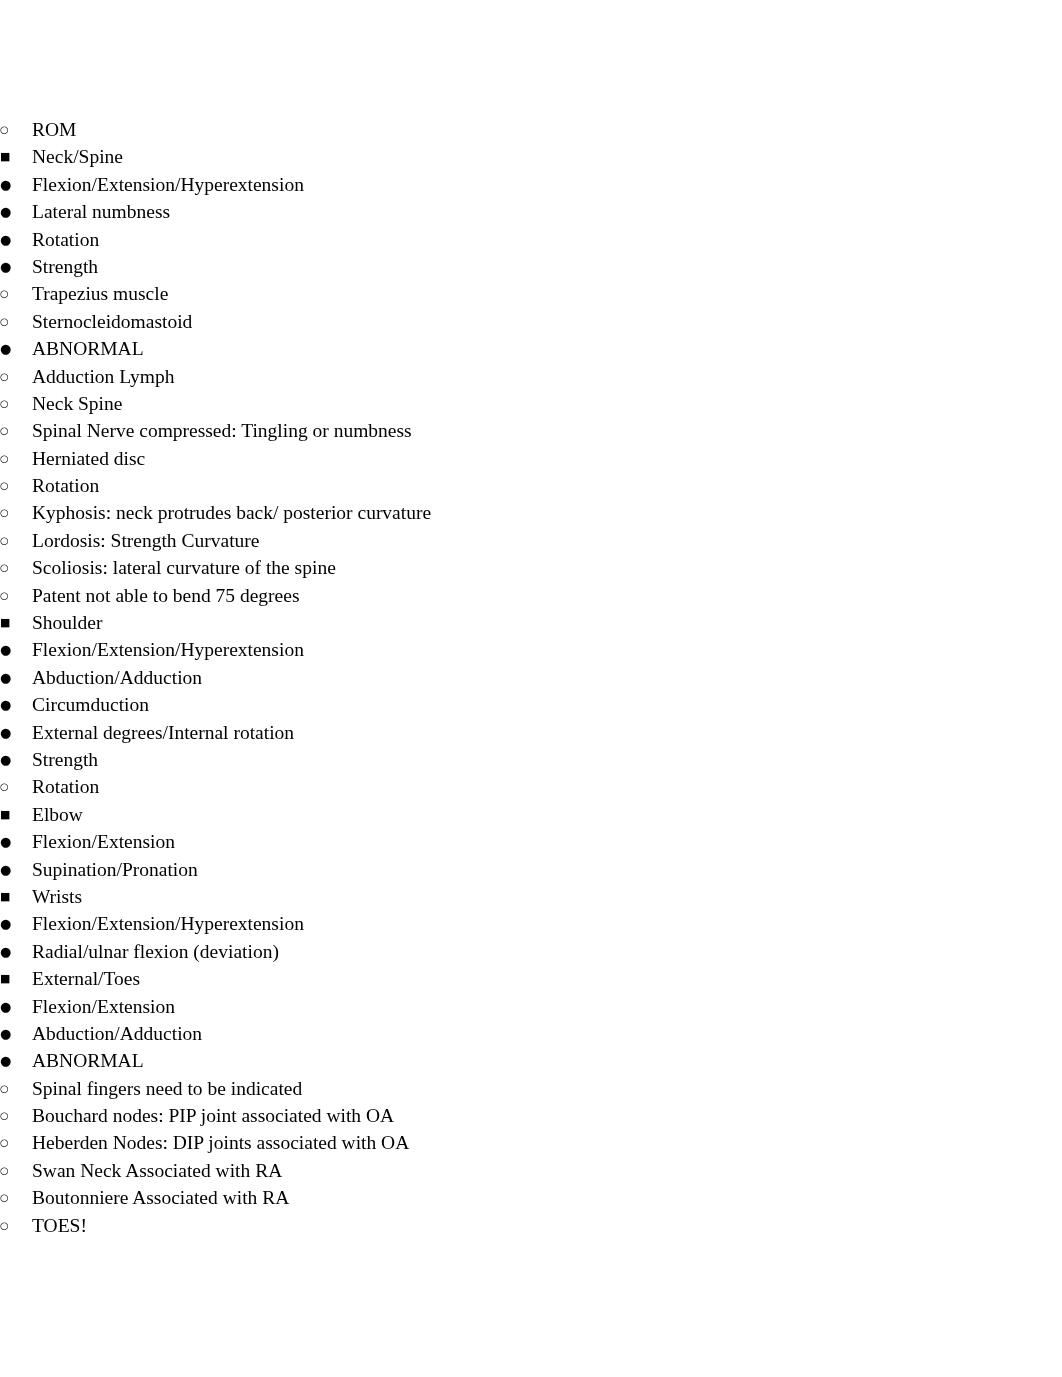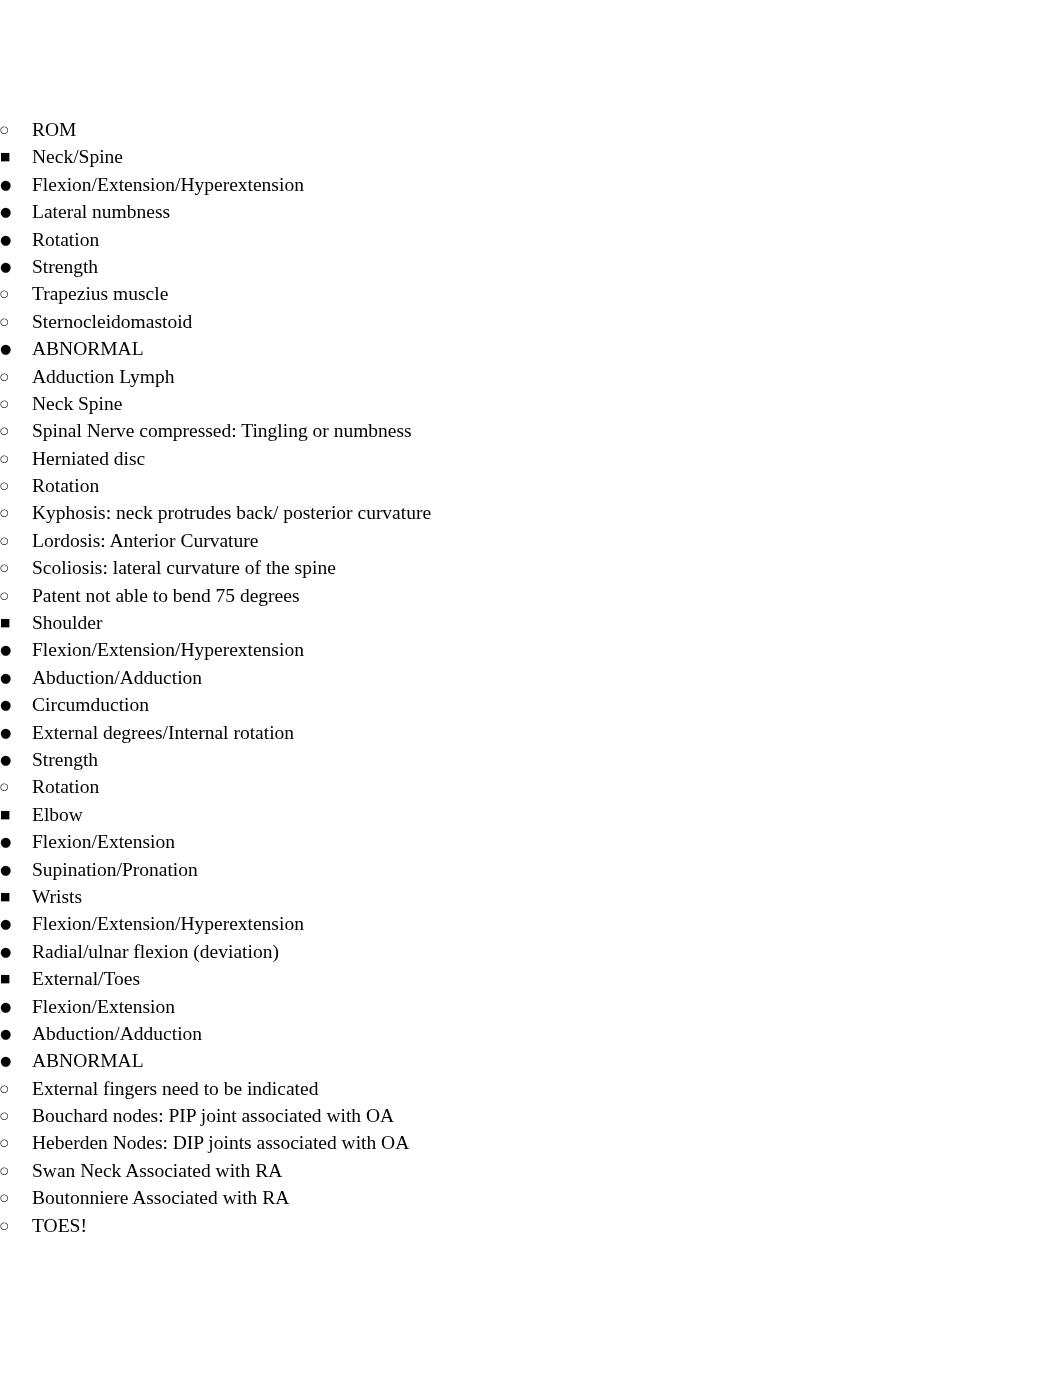--- a/index.html
+++ b/index.html
@@ -183,21 +183,21 @@
                     </li>
                     <li class="item">
                       <span class="row">
                         <span class="marker m-hollow-sm">○</span>
                         <span class="label">Kyphosis: neck protrudes back/ posterior curvature</span>
                       </span>
                     </li>
                     <li class="item">
                       <span class="row">
                         <span class="marker m-hollow-sm">○</span>
-                        <span class="label">Lordosis: Anterior Curvature</span>
+                        <span class="label">Lordosis: Strength Curvature</span>
                       </span>
                     </li>
                     <li class="item">
                       <span class="row">
                         <span class="marker m-hollow-sm">○</span>
                         <span class="label">Scoliosis: lateral curvature of the spine</span>
                       </span>
                     </li>
                     <li class="item">
                       <span class="row">
@@ -315,21 +315,21 @@
                 </li>
                 <li class="item">
                   <span class="row">
                     <span class="marker m-disc">●</span>
                     <span class="label">ABNORMAL</span>
                   </span>
                   <ul class="lvl depth-4">
                     <li class="item">
                       <span class="row">
                         <span class="marker m-hollow-sm">○</span>
-                        <span class="label">External fingers need to be indicated</span>
+                        <span class="label">Spinal fingers need to be indicated</span>
                       </span>
                     </li>
                     <li class="item">
                       <span class="row">
                         <span class="marker m-hollow-sm">○</span>
                         <span class="label">Bouchard nodes: PIP joint associated with OA</span>
                       </span>
                     </li>
                     <li class="item">
                       <span class="row">

